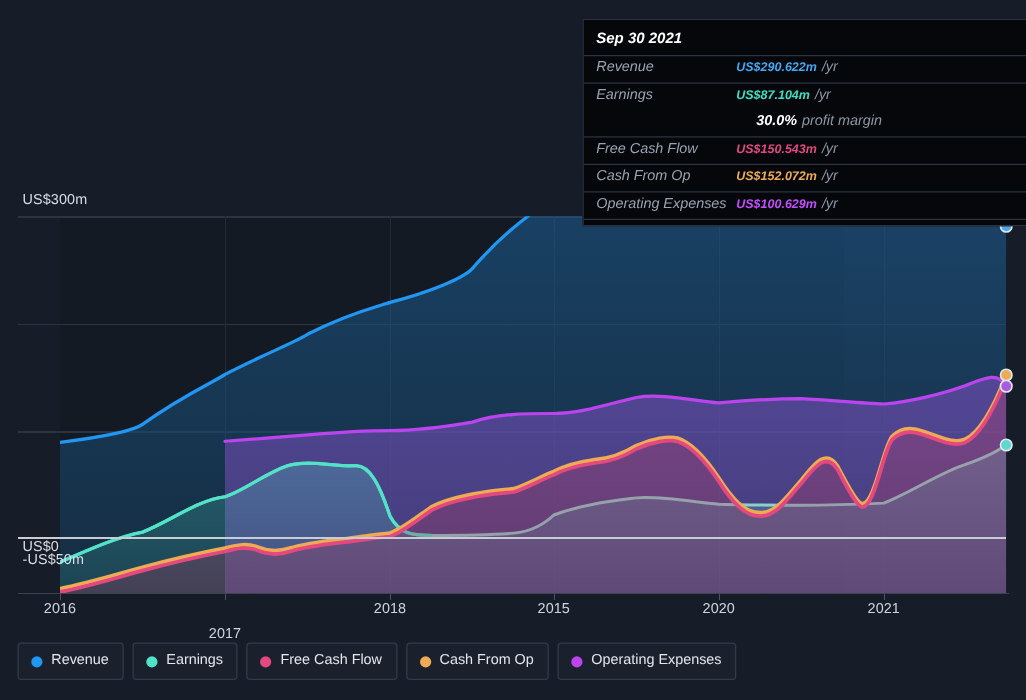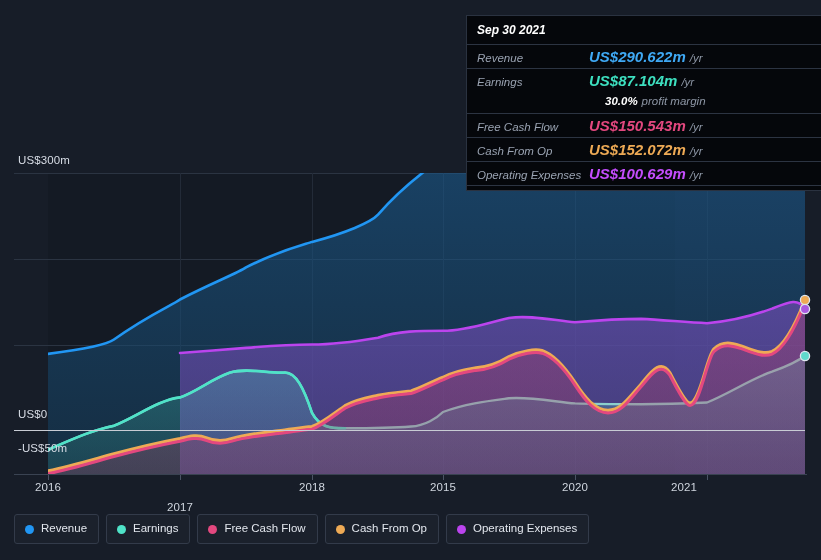--- a/index.html
+++ b/index.html
@@ -79,21 +79,21 @@
   }
   .tt-row.no-rule { border-top: none; padding-top: 0; }
   .tt-label {
     width: 112px;
     flex: 0 0 112px;
     color: #9aa3b2;
     font-size: 11.5px;
   }
   .tt-value {
     font-weight: bold;
-    font-size: 15px;
+    font-size: 10px;
     white-space: nowrap;
   }
   .tt-unit {
     color: #8e97a6;
     font-weight: normal;
     font-size: 11.5px;
     margin-left: 4px;
   }
   .tt-sub { color: #ffffff; font-weight: bold; }
 
@@ -284,29 +284,29 @@
       <line x1="48.5" y1="475" x2="48.5" y2="480"></line>
       <line x1="180.5" y1="475" x2="180.5" y2="480"></line>
       <line x1="312.5" y1="475" x2="312.5" y2="480"></line>
       <line x1="443.5" y1="475" x2="443.5" y2="480"></line>
       <line x1="575.5" y1="475" x2="575.5" y2="480"></line>
       <line x1="707.5" y1="475" x2="707.5" y2="480"></line>
     </g>
   </svg>
 
   <div class="axis-label y-axis-label" style="top:154px;">US$300m</div>
-  <div class="axis-label y-axis-label" style="top:408px;">US$0</div>
+  <div class="axis-label y-axis-label" style="top:432px;">US$0</div>
   <div class="axis-label y-axis-label" style="top:442px;">-US$50m</div>
 
   <div class="axis-label x-axis-label" style="left:48px;text-align:right;">2016</div>
   <div class="axis-label x-axis-label" style="left:180px;margin-top:20px;">2017</div>
   <div class="axis-label x-axis-label" style="left:312px;">2018</div>
   <div class="axis-label x-axis-label" style="left:443px;">2015</div>
   <div class="axis-label x-axis-label" style="left:575px;">2020</div>
-  <div class="axis-label x-axis-label" style="left:684px;">2021</div>
+  <div class="axis-label x-axis-label" style="left:707px;">2021</div>
 
   <div id="tooltip">
     <div id="tooltip-date">Sep 30 2021</div>
 
     <div class="tt-row">
       <span class="tt-label">Revenue</span>
       <span class="tt-value" style="color:#3fa9f5;">US$290.622m</span>
       <span class="tt-unit">/yr</span>
     </div>
 

